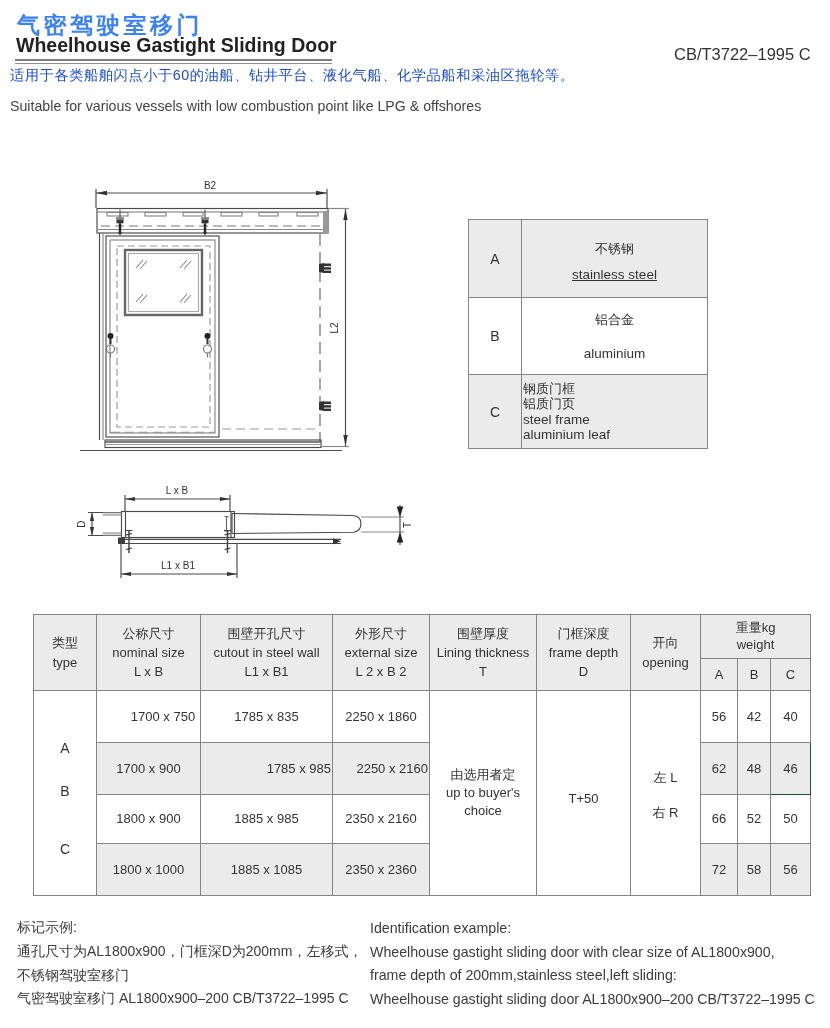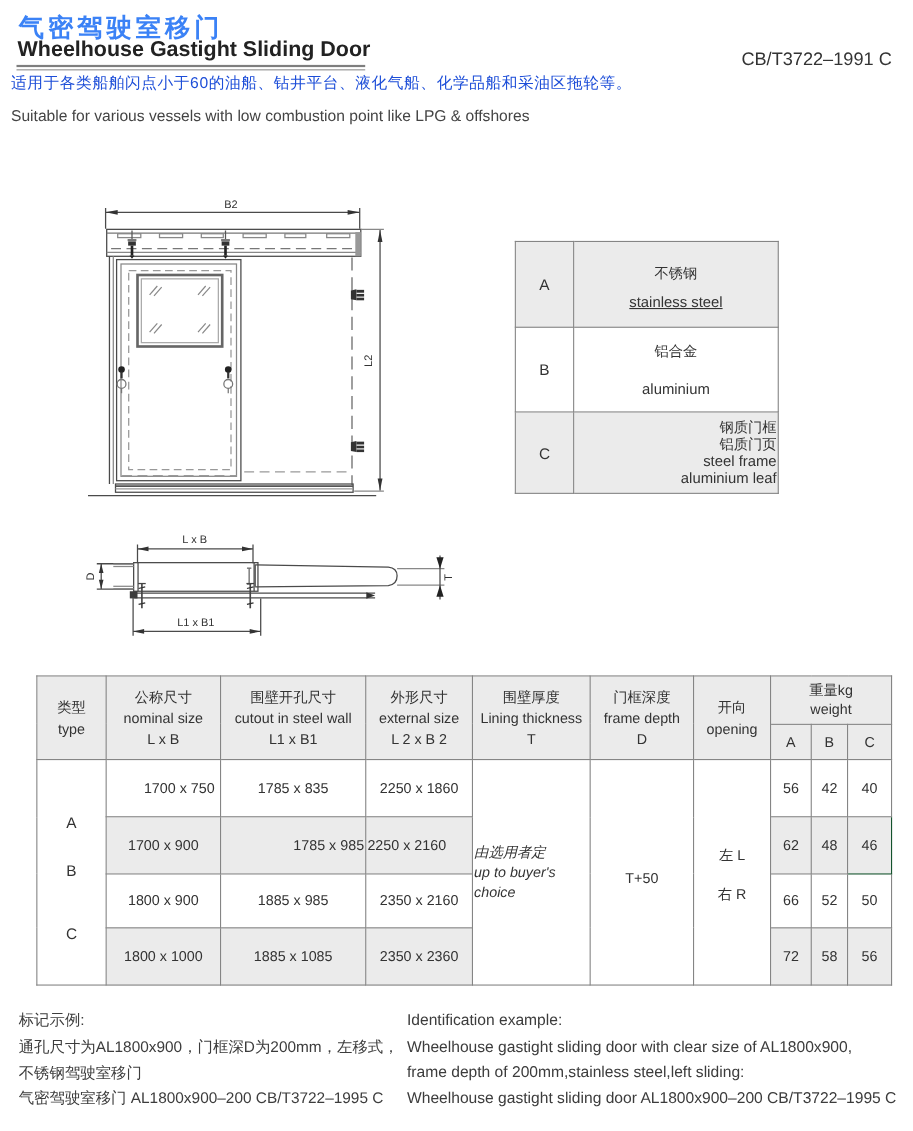--- a/index.html
+++ b/index.html
@@ -12,21 +12,21 @@
 </head>
 <body>
 
 <div class="abs" style="left:17px;top:10px;font-size:23px;font-weight:bold;color:#3b82f6;letter-spacing:3.6px;">气密驾驶室移门</div>
 
 <div class="abs" style="left:16px;top:34px;font-size:19.5px;font-weight:bold;color:#222;">Wheelhouse Gastight Sliding Door</div>
 
 <div class="abs" style="left:15px;top:58.5px;width:317px;height:2.4px;background:#7e7e7e;"></div>
 <div class="abs" style="left:15px;top:62.8px;width:317px;height:1.3px;background:#8e8e8e;"></div>
 
-<div class="abs" style="left:674px;top:45px;font-size:16.5px;color:#333;">CB/T3722–1991 C</div>
+<div class="abs" style="left:674px;top:45px;font-size:16.5px;color:#333;">CB/T3722–1995 C</div>
 
 <div class="abs" style="left:10px;top:66px;font-size:14.25px;letter-spacing:0.55px;color:#1d4ed8;">适用于各类船舶闪点小于60的油船、钻井平台、液化气船、化学品船和采油区拖轮等。</div>
 
 <div class="abs" style="left:10px;top:97.5px;font-size:14.2px;color:#444;">Suitable for various vessels with low combustion point like LPG &amp; offshores</div>
 
 <svg class="abs" style="left:55px;top:180px;" width="370" height="285" viewBox="0 0 370 285">
   <g fill="none" stroke="#4a4a4a" stroke-width="1.15">
 
     <g>
       <line x1="41" y1="13" x2="272" y2="13"></line>
@@ -158,21 +158,21 @@
   </tr>
   <tr style="height:77px;">
     <td style="border:1px solid #858585;text-align:center;font-size:14px;">B</td>
     <td style="border:1px solid #858585;text-align:center;">
             <div>铝合金</div>
             <div style="font-size:13.5px;margin-top:17px;">aluminium</div>
           </td>
   </tr>
   <tr class="gray" style="height:74px;">
     <td style="border:1px solid #858585;text-align:center;font-size:14px;">C</td>
-    <td style="border:1px solid #858585;text-align:right;line-height:15.3px;">钢质门框<br>铝质门页<br><span style="font-size:13.5px;">steel frame<br>aluminium leaf</span></td>
+    <td style="border:1px solid #858585;text-align:left;line-height:15.3px;">钢质门框<br>铝质门页<br><span style="font-size:13.5px;">steel frame<br>aluminium leaf</span></td>
   </tr>
 </tbody>
     </table>
 </div>
 
 <svg class="abs" style="left:70px;top:480px;" width="360" height="110" viewBox="0 0 360 110">
   <g fill="none" stroke="#4a4a4a" stroke-width="1.15">
 
     <g>
       <line x1="55" y1="19" x2="160" y2="19"></line>
@@ -285,35 +285,35 @@
     <td rowspan="4" style="border:1px solid #858585;padding:0;">
       <div style="position:relative;width:100%;height:204px;font-size:14px;">
         <div style="position:absolute;left:0;right:0;top:49px;text-align:center;">A</div>
         <div style="position:absolute;left:0;right:0;top:92px;text-align:center;">B</div>
         <div style="position:absolute;left:0;right:0;top:150px;text-align:center;">C</div>
       </div>
     </td>
     <td style="border:1px solid #858585;text-align:center;height:48px;padding-left:30px;">1700 x 750</td>
     <td style="border:1px solid #858585;text-align:center;">1785 x 835</td>
     <td style="border:1px solid #858585;text-align:center;">2250 x 1860</td>
-    <td rowspan="4" style="border:1px solid #858585;line-height:18px;font-style:italic;">由选用者定<br>up to buyer's<br>choice</td>
+    <td rowspan="4" style="border:1px solid #858585;text-align:center;line-height:18px;">由选用者定<br>up to buyer's<br>choice</td>
     <td rowspan="4" style="border:1px solid #858585;text-align:center;">
             <div style="margin-top:11px;">T+50</div>
           </td>
     <td rowspan="4" style="border:1px solid #858585;text-align:center;line-height:35px;">
             <div style="margin-top:4px;">左 L<br>右 R</div>
           </td>
     <td style="border:1px solid #858585;text-align:center;">56</td>
     <td style="border:1px solid #858585;text-align:center;">42</td>
     <td style="border:1px solid #858585;text-align:center;">40</td>
   </tr>
   <tr>
     <td class="gray" style="border:1px solid #858585;text-align:center;height:47px;">1700 x 900</td>
     <td class="gray" style="border:1px solid #858585;text-align:right;">1785 x 985</td>
-    <td class="gray" style="border:1px solid #858585;text-align:left;">2250 x 2160</td>
+    <td class="gray" style="border:1px solid #858585;text-align:right;">2250 x 2160</td>
     <td class="gray" style="border:1px solid #858585;text-align:center;">62</td>
     <td class="gray" style="border:1px solid #858585;text-align:center;">48</td>
     <td class="gray" style="border:1px solid #14532d;text-align:center;">46</td>
   </tr>
   <tr>
     <td style="border:1px solid #858585;text-align:center;height:45px;">1800 x 900</td>
     <td style="border:1px solid #858585;text-align:center;">1885 x 985</td>
     <td style="border:1px solid #858585;text-align:center;">2350 x 2160</td>
     <td style="border:1px solid #858585;text-align:center;">66</td>
     <td style="border:1px solid #858585;text-align:center;">52</td>

